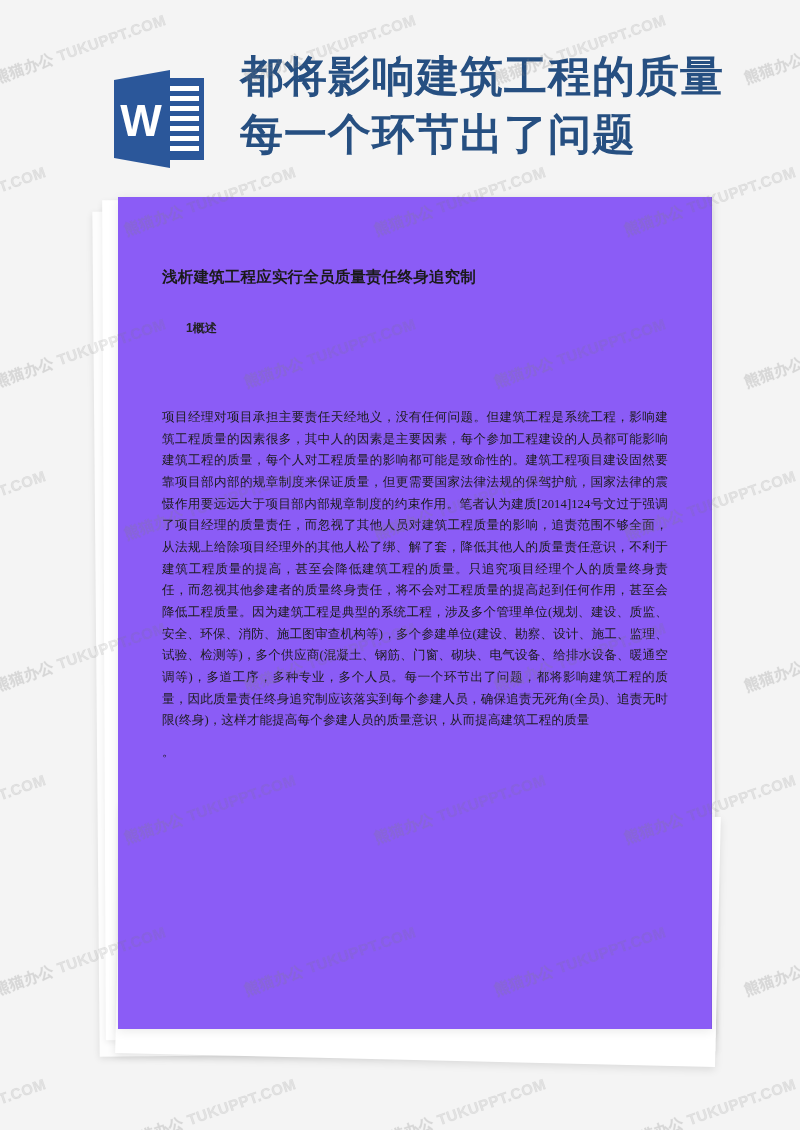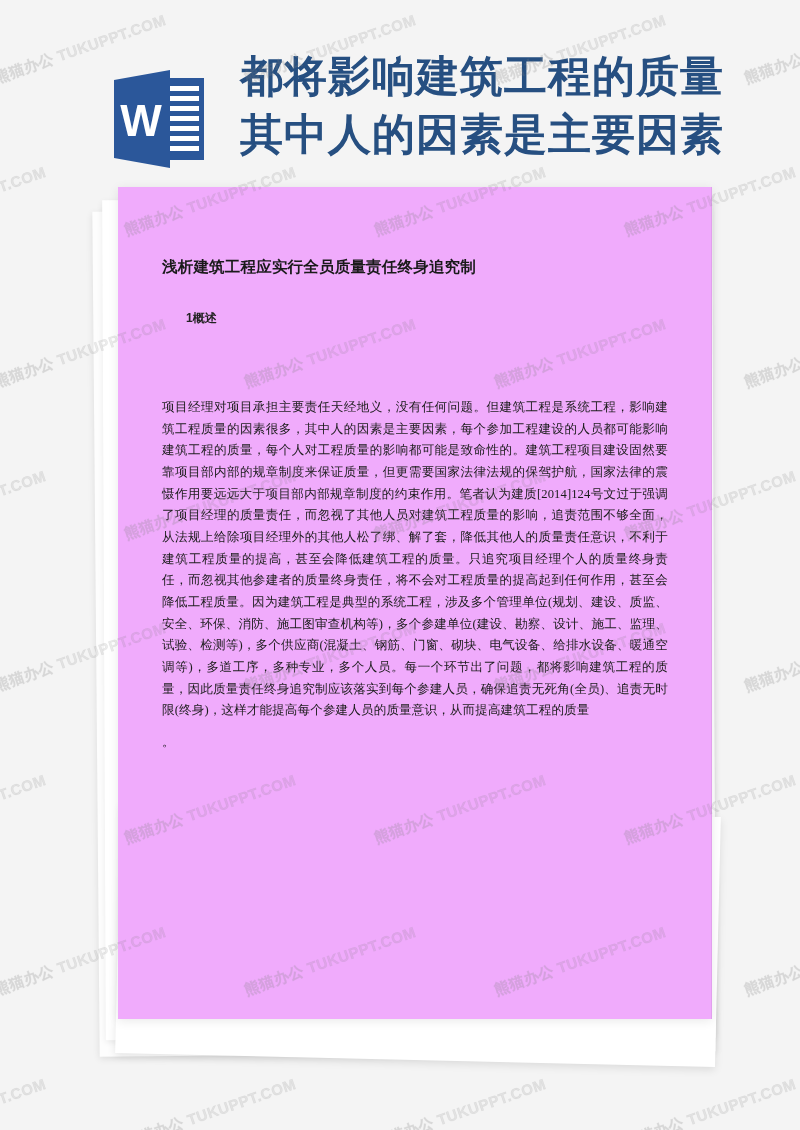--- a/index.html
+++ b/index.html
@@ -104,24 +104,24 @@
     height: 250px;
     background: #ffffff;
     transform: rotate(1.35deg);
     box-shadow: 0 3px 9px rgba(0,0,0,0.10);
   }
 
   
   .sheet-main {
     position: absolute;
     left: 118px;
-    top: 2px;
+    top: 12px;
     width: 594px;
     height: 832px;
-    background: #f0abfc;
+    background: #8b5cf6;
     box-shadow: 0 2px 10px rgba(0,0,0,0.09);
     overflow: hidden;
     z-index: 4;
   }
 
   .doc-inner {
     padding: 70px 44px 0 44px;
     position: relative;
     z-index: 2;
   }
@@ -185,21 +185,21 @@
       <rect x="56" y="68" width="33" height="5" fill="#ffffff"></rect>
       <rect x="56" y="78" width="33" height="5" fill="#ffffff"></rect>
 
       <polygon points="4,12 60,2 60,100 4,90" fill="#2b579a"></polygon>
       <text x="31" y="68" font-family="Liberation Sans, sans-serif" font-size="44" font-weight="700" fill="#ffffff" text-anchor="middle">W</text>
     </svg>
   </div>
 
   <div class="header-title">
     <div>都将影响建筑工程的质量</div>
-    <div>其中人的因素是主要因素</div>
+    <div>每一个环节出了问题</div>
   </div>
 
 </div>
 
 <div class="paper-stack">
 
   <div class="sheet-back-a"></div>
   <div class="sheet-back-b"></div>
   <div class="sheet-bottom"></div>
 

